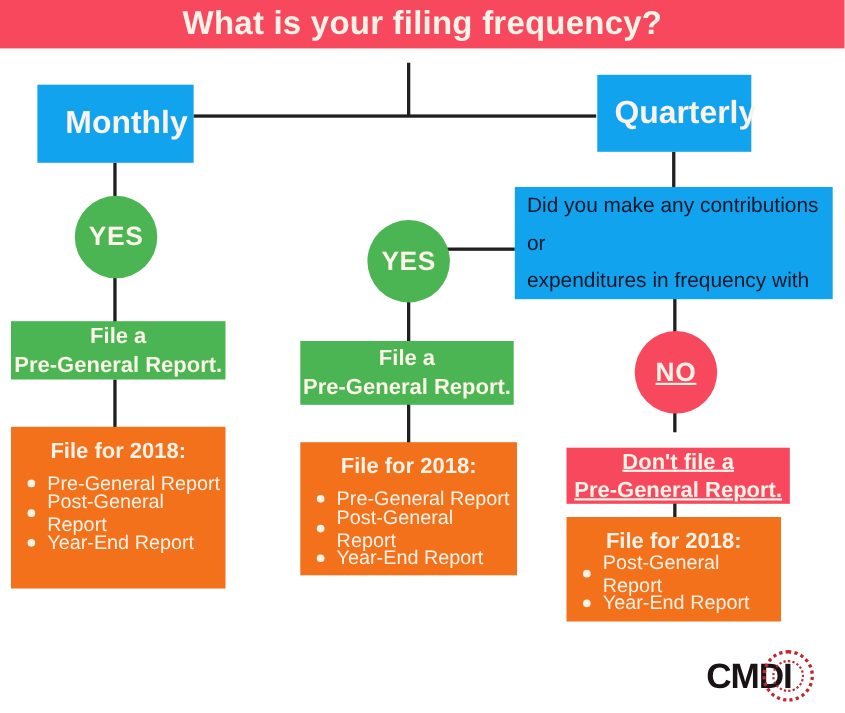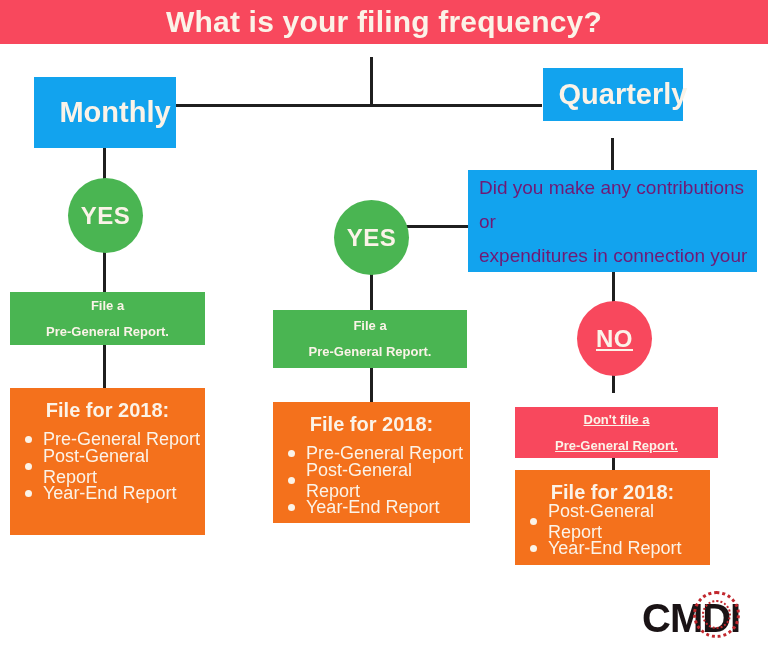--- a/index.html
+++ b/index.html
@@ -26,39 +26,39 @@
     align-items:center; justify-content:center; text-align:center;
     color:#FBF3E8; font-weight:bold;
   }
   .blue   { background:#12A3EE; }
   .green  { background:#4AB552; }
   .orange { background:#F4711C; }
   .redbg  { background:#F8485D;text-decoration:underline; }
 
   .branch { font-size:29px;padding-left:20px; }
   .circle { border-radius:50%; font-size:24px; letter-spacing:0.5px; }
-  .action { font-size:13px; line-height:26px; }
+  .action { font-size:20px; line-height:26px; }
 
   
   .question {
     position:absolute; left:468px; top:170px; width:289px; height:102px;
-    background:#12A3EE; color:#701a75; font-size:19px; line-height:34px;
+    background:#12A3EE; color:#0f172a; font-size:19px; line-height:34px;
     padding:1px 6px 0 11px; text-align:left; font-weight:normal;
   }
 
   
   .filing { position:absolute; color:#FBF3E8; padding-top:7px; }
   .filing-title { font-size:20px; font-weight:bold; text-align:center; height:31px; line-height:31px; }
   .bullet-row { display:flex; align-items:center; height:27px; padding-left:15px; font-size:18px; }
   .bullet-dot { width:7px; height:7px; border-radius:50%; background:#FBF3E8; margin-right:11px; flex:0 0 auto; }
 
   
   .logo { position:absolute; left:636px; top:590px; width:124px; height:54px; }
   .logo-text {
-    position:absolute; left:6px; top:6px; font-size:40px; font-weight:bold;
+    position:absolute; left:6px; top:6px; font-size:32px; font-weight:bold;
     color:#1A1315; letter-spacing:-1px;
   }
   .ring { position:absolute; border-radius:50%; pointer-events:none; }
   .ring-outer { left:57px; top:1px;  width:47px; height:47px; border:3px dotted #C1272D; }
   .ring-inner { left:66px; top:10px; width:29px; height:29px; border:2px dotted #C1272D; }
 </style>
 </head>
 <body>
 
 <div class="stage">
@@ -76,37 +76,37 @@
   <div class="line" style="left:402px; top:225px; width:66px; height:3px;"></div>
   <div class="line" style="left:370px; top:273px; width:3px;  height:38px;"></div>
   <div class="line" style="left:370px; top:367px; width:3px;  height:36px;"></div>
   <div class="line" style="left:612px; top:271px; width:3px;  height:31px;"></div>
   <div class="line" style="left:612px; top:374px; width:3px;  height:19px;"></div>
   <div class="line" style="left:612px; top:443px; width:3px;  height:28px;"></div>
 
   <div class="node blue branch" style="left:34px; top:77px; width:142px; height:71px;">
     <span>Monthly</span>
   </div>
-  <div class="node blue branch" style="left:543px; top:68px; width:140px; height:53px;align-items:center;">
+  <div class="node blue branch" style="left:543px; top:68px; width:140px; height:70px;align-items:center;">
     <span>Quarterly</span>
   </div>
 
   <div class="node green circle" style="left:68px; top:178px; width:75px; height:75px;">
     <span>YES</span>
   </div>
   <div class="node green circle" style="left:334px; top:200px; width:75px; height:75px;">
     <span>YES</span>
   </div>
   <div class="node redbg circle" style="left:577px; top:301px; width:75px; height:75px;">
     <span>NO</span>
   </div>
 
   <div class="question">
       <div>Did you make any contributions or</div>
-      <div>expenditures in connection your</div>
+      <div>expenditures in frequency with</div>
     </div>
 
   <div class="node green action" style="left:10px; top:292px; width:195px; height:53px;">
       <div>File a</div>
       <div>Pre-General Report.</div>
     </div>
   <div class="node green action" style="left:273px; top:310px; width:194px; height:58px;">
       <div>File a</div>
       <div>Pre-General Report.</div>
     </div>

